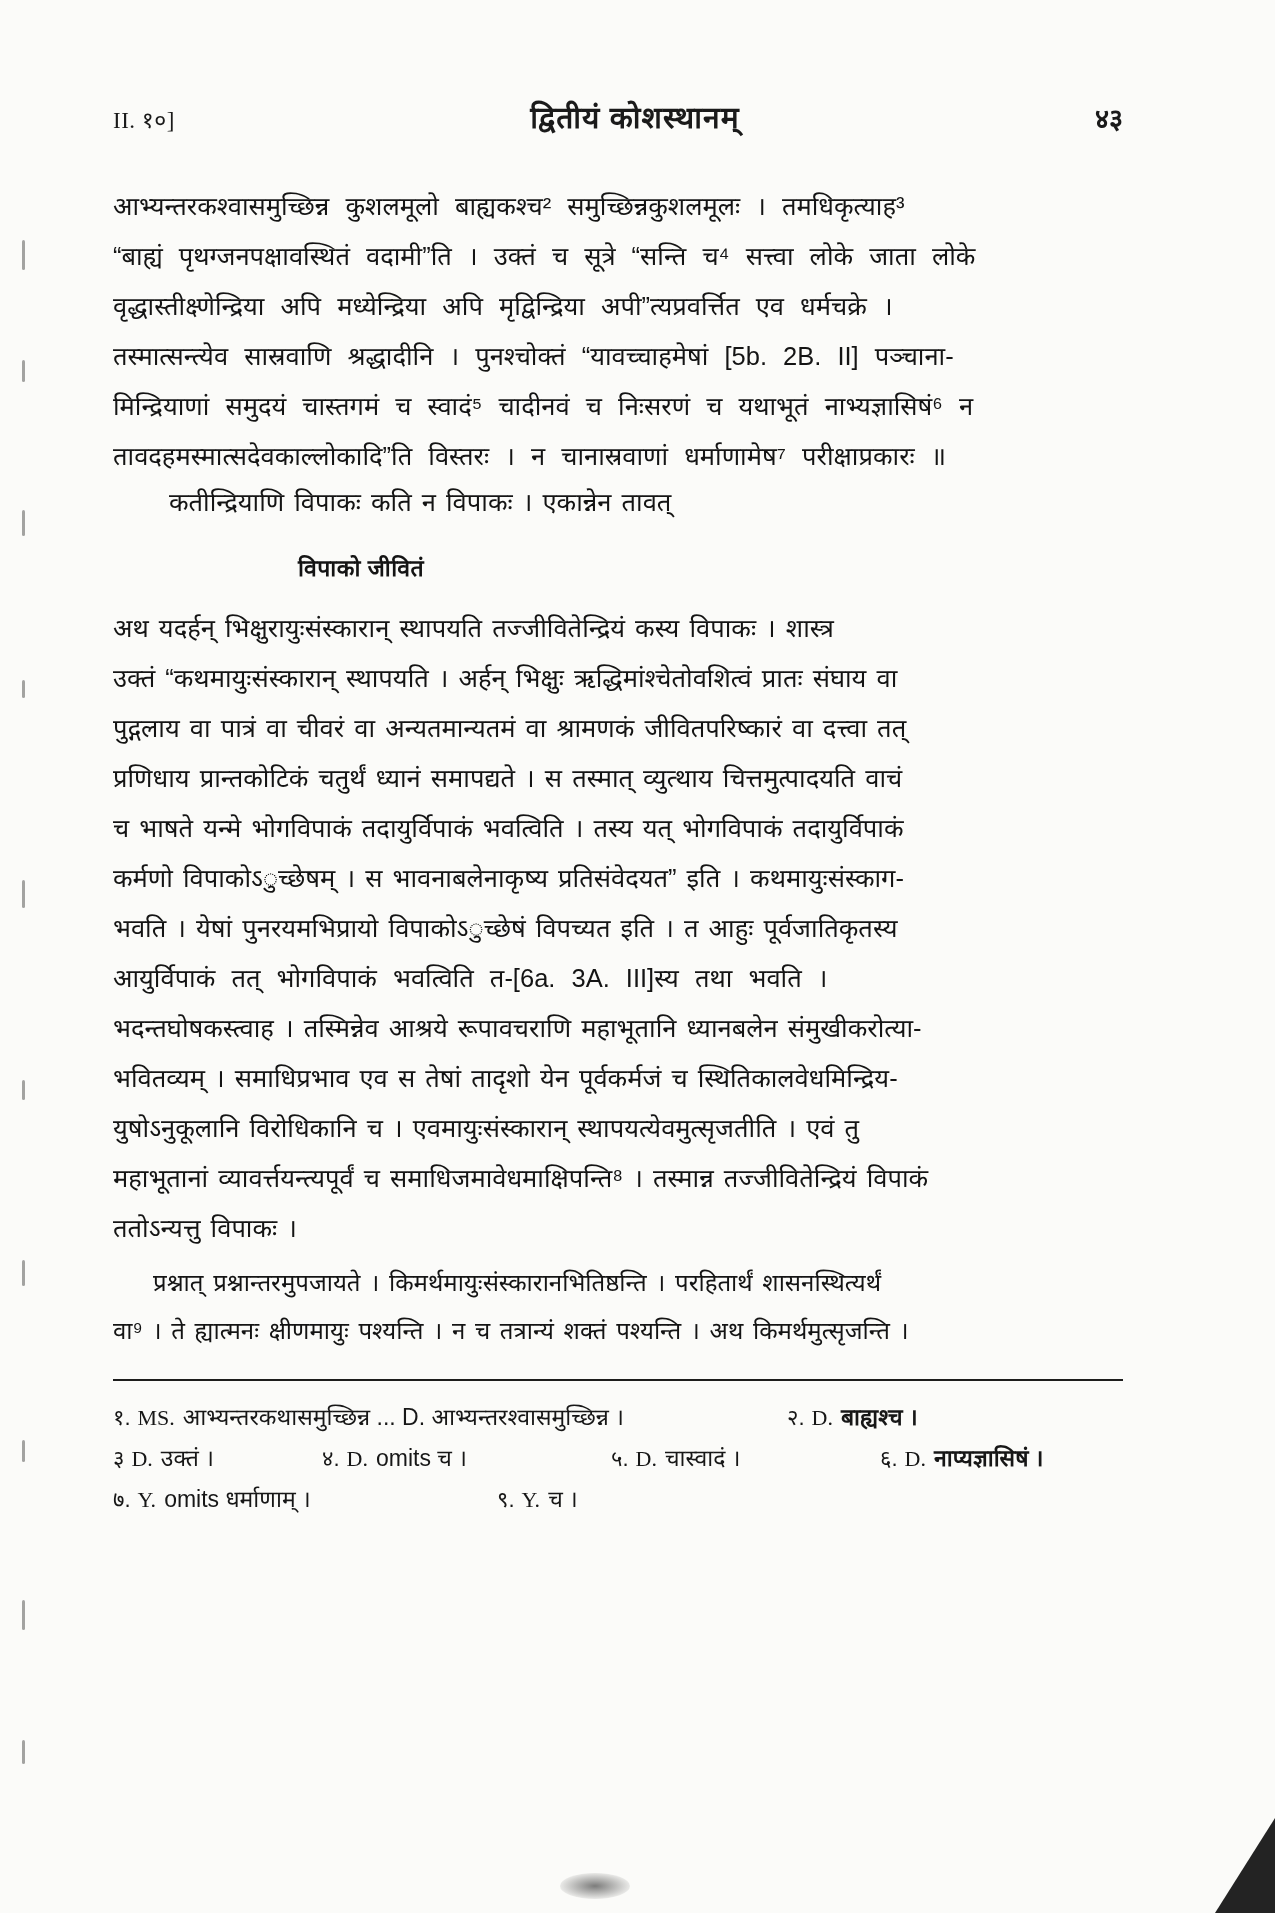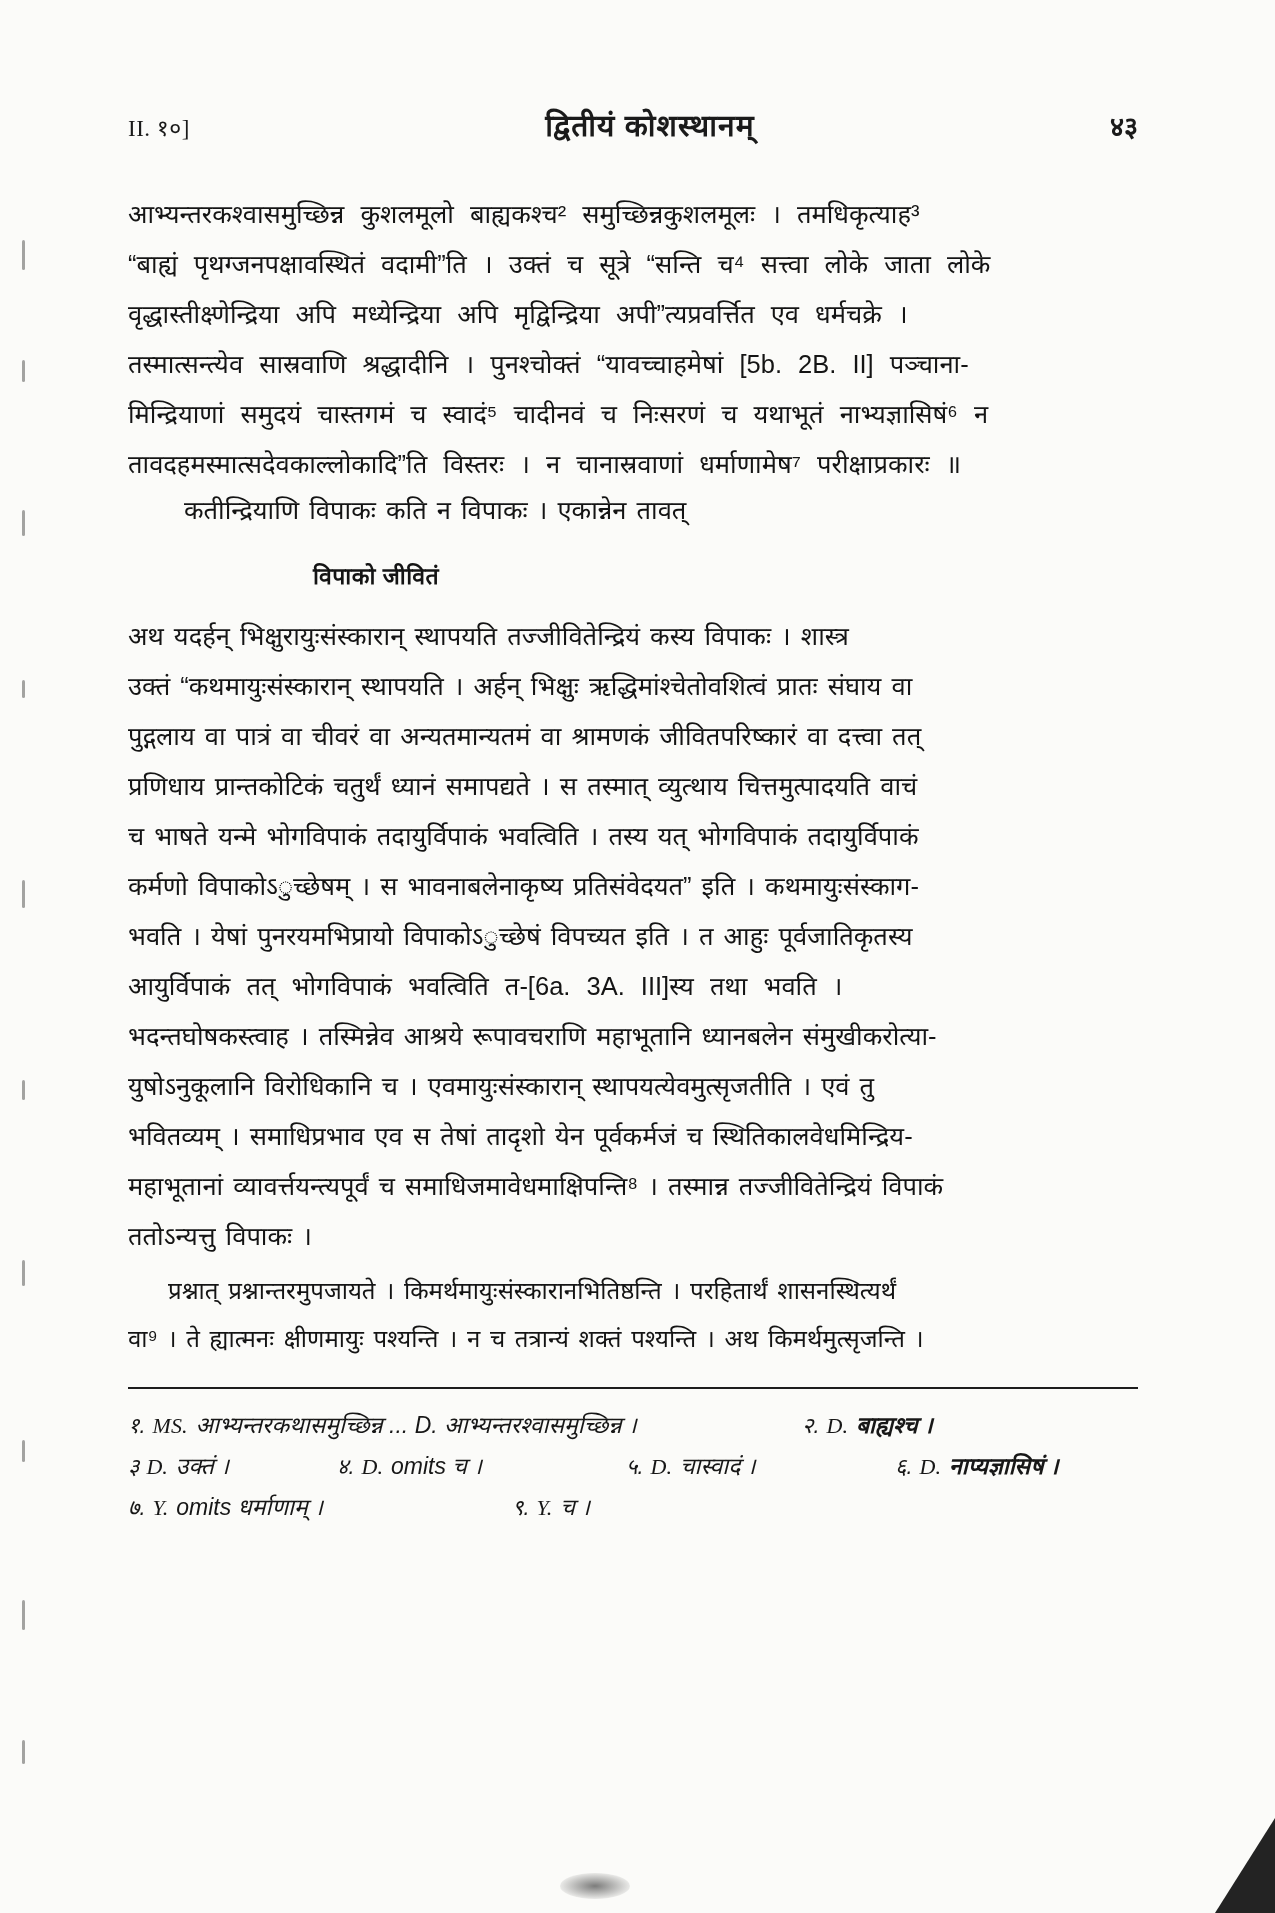--- a/index.html
+++ b/index.html
@@ -53,24 +53,23 @@
     left: 560px;
     bottom: 14px;
     width: 70px;
     height: 26px;
     background: radial-gradient(ellipse at center, rgba(20,20,20,0.55) 0%, rgba(20,20,20,0.08) 70%, rgba(20,20,20,0) 100%);
     border-radius: 50%;
   }
 
   .content {
     position: absolute;
-    left: 128px;
+    left: 113px;
     top: 96px;
     width: 1010px;
-    margin-top: 8px;
   }
 
   
   .running-head {
     display: flex;
     align-items: baseline;
     justify-content: space-between;
     margin-bottom: 46px;
   }
   .rh-left {
@@ -148,21 +147,20 @@
   .footnotes {
     font-family: "Liberation Serif", serif;
     font-size: 22px;
     line-height: 40px;
     color: #171717;
   }
   .fn-row {
     display: flex;
     align-items: flex-start;
     white-space: nowrap;
-    font-style: italic;
   }
   .fn {
     margin-right: 34px;
   }
   .fn-num {
     font-family: "Liberation Sans", sans-serif;
     margin-right: 7px;
   }
   .fn-src {
     font-family: "Liberation Serif", serif;
@@ -226,22 +224,22 @@
     <div class="dev body-block">
       <div class="para">अथ  यदर्हन्  भिक्षुरायुःसंस्कारान्  स्थापयति  तज्जीवितेन्द्रियं कस्य विपाकः ।  शास्त्र</div>
       <div class="para">उक्तं “कथमायुःसंस्कारान् स्थापयति ।  अर्हन् भिक्षु‌ः ऋद्धिमांश्चेतोवशित्वं प्रातः संघाय वा</div>
       <div class="para">पुद्गलाय वा पात्रं वा चीवरं वा अन्यतमान्यतमं वा श्रामणकं जीवितपरिष्कारं वा दत्त्वा तत्</div>
       <div class="para">प्रणिधाय प्रान्तकोटिकं चतुर्थं ध्यानं समापद्यते ।  स तस्मात् व्युत्थाय चित्तमुत्पादयति वाचं</div>
       <div class="para">च भाषते यन्मे भोगविपाकं तदायुर्विपाकं भवत्विति ।   तस्य यत् भोगविपाकं तदायुर्विपाकं</div>
       <div class="para">कर्मणो विपाकोऽुच्छेषम् ।  स भावनाबलेनाकृष्य  प्रतिसंवेदयत” इति ।  कथमायुःसंस्काग-</div>
       <div class="para">भवति ।   येषां पुनरयमभिप्रायो विपाकोऽुच्छेषं विपच्यत इति ।  त आहुः पूर्वजातिकृतस्य</div>
       <div class="para spread">आयुर्विपाकं  तत्  भोगविपाकं  भवत्विति  त-[6a. 3A. III]स्य  तथा  भवति ।</div>
       <div class="para">भदन्तघोषकस्त्वाह ।   तस्मिन्नेव आश्रये रूपावचराणि महाभूतानि ध्यानबलेन संमुखीकरोत्या-</div>
+      <div class="para">भवितव्यम् ।   समाधिप्रभाव एव स तेषां  तादृशो येन पूर्वकर्मजं च स्थितिकालवेधमिन्द्रिय-</div>
       <div class="para">युषोऽनुकूलानि  विरोधिकानि च ।  एवमायुःसंस्कारान्  स्थापयत्येवमुत्सृजतीति ।   एवं तु</div>
-      <div class="para">भवितव्यम् ।   समाधिप्रभाव एव स तेषां  तादृशो येन पूर्वकर्मजं च स्थितिकालवेधमिन्द्रिय-</div>
       <div class="para">महाभूतानां व्यावर्त्तयन्त्यपूर्वं च  समाधिजमावेधमाक्षिपन्ति⁸ ।   तस्मान्न तज्जीवितेन्द्रियं विपाकं</div>
       <div class="para">ततोऽन्यत्तु विपाकः ।</div>
     </div>
 
     <div class="dev block-2">
       <div class="para tail-para indent-sm">प्रश्नात् प्रश्नान्तरमुपजायते ।   किमर्थमायुःसंस्कारानभितिष्ठन्ति ।  परहितार्थं शासनस्थित्यर्थं</div>
       <div class="para tail-para">वा⁹ । ते ह्यात्मनः क्षीणमायुः पश्यन्ति । न च तत्रान्यं शक्तं पश्यन्ति । अथ किमर्थमुत्सृजन्ति ।</div>
     </div>
 
     <hr class="rule">

